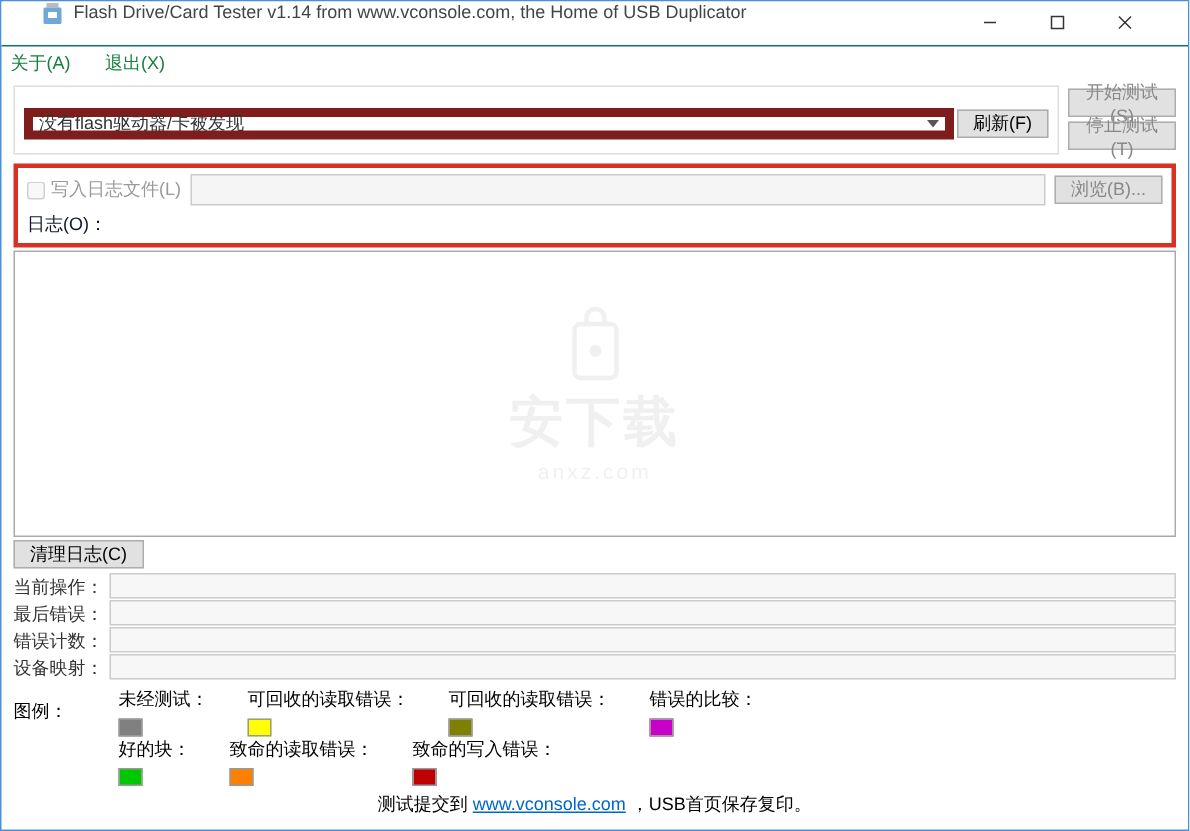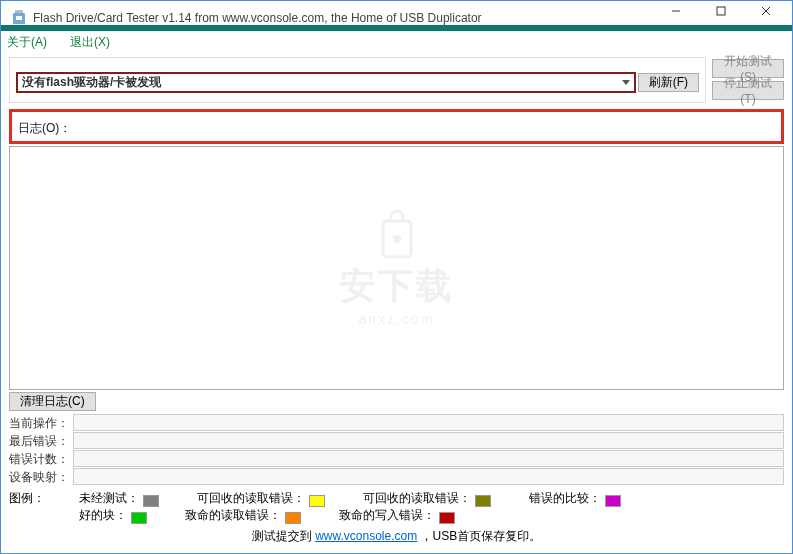--- a/index.html
+++ b/index.html
@@ -1,37 +1,37 @@
 <!DOCTYPE html>
 <html><head>
 <meta charset="utf-8">
 <style>
 * { box-sizing: border-box; margin: 0; padding: 0; }
 body { font-family: "Microsoft YaHei", "SimSun", Arial, sans-serif; font-size: 12px; background: #fff; }
 
 .window { width: 793px; height: 554px; border: 1px solid #4a90d9; background: #fff; display: flex; flex-direction: column; }
 
-.titlebar { height: 30px; background: #fff; border-bottom: 6px solid #0f766e; display: flex; align-items: flex-end; padding: 0 4px; }
+.titlebar { height: 30px; background: #fff; border-bottom: 1px solid #0f766e; display: flex; align-items: flex-start; padding: 0 20px; }
 .titlebar .app-icon { width: 16px; height: 16px; margin: 0 6px; }
 .titlebar .title { flex: 1; color: #444; font-size: 12px; }
 .titlebar .win-controls { display: flex; }
 .titlebar .win-btn { width: 45px; height: 28px; display: flex; align-items: center; justify-content: center; cursor: pointer; }
 
 .menubar { height: 22px; padding: 0 6px; display: flex; align-items: center; gap: 23px; font-size: 12px; color: #15803d; }
 .menubar span { cursor: pointer; }
 
 .content { flex: 1; padding: 4px 8px 6px 8px; display: flex; flex-direction: column; }
 
 .row1 { display: flex; gap: 6px; align-items: flex-start; }
 
 .group { border: 1px solid #ddd; padding: 4px 6px 6px 6px; position: relative; }
 .group-title { position: absolute; top: -8px; left: 6px; background: #fff; padding: 0 3px; font-size: 12px; color: #333; }
 
 .drive-group { flex: 1; height: 46px; display: flex; align-items: center; gap: 2px; padding-top: 10px; }
-.drive-select { flex: 1; height: 21px; border: 2px solid #7f1d1d; background: #fff; font-size: 12px; padding: 0 4px; color: #333; display: flex; align-items: center; justify-content: space-between; font-weight: bold; }
+.drive-select { flex: 1; height: 21px; border: 6px solid #7f1d1d; background: #fff; font-size: 12px; padding: 0 4px; color: #333; display: flex; align-items: center; justify-content: space-between; }
 .drive-select .arrow { border-left: 4px solid transparent; border-right: 4px solid transparent; border-top: 5px solid #555; }
 .btn { height: 19px; padding: 0 10px; border: 1px solid #adadad; background: #e1e1e1; font-size: 12px; cursor: pointer; display: inline-flex; align-items: center; justify-content: center; }
 .btn:disabled, .btn.disabled { color: #888; cursor: default; }
 
 .test-type-group { width: 110px; height: 46px; padding-top: 10px; }
 .checkbox-row { display: flex; align-items: center; gap: 4px; color: #999; font-size: 12px; }
 .checkbox-row input { width: 12px; height: 12px; }
 
 .action-col { display: flex; flex-direction: column; gap: 3px; padding-top: 2px; }
 .action-col .btn { width: 72px; }
@@ -50,21 +50,21 @@
 .clear-row { display: flex; margin-top: 2px; }
 
 .status-table { margin-top: 3px; font-family: Liberation Mono, monospace; }
 .status-table .srow { display: flex; align-items: center; }
 .status-table .slabel { width: 64px; font-size: 12px; color: #333; }
 .status-table .sval { flex: 1; height: 17px; border: 1px solid #ccc; background: #f7f7f7; font-size: 11px; margin-bottom: 1px; }
 
 .legend { margin-top: 4px; font-size: 12px; }
 .legend-row { display: flex; align-items: center; gap: 6px; flex-wrap: nowrap; }
 .legend-label { width: 64px; }
-.legend-item { display: flex; align-items: flex-end; gap: 4px; margin-right: 32px; }
+.legend-item { display: flex; align-items: flex-start; gap: 4px; margin-right: 20px; flex-direction: column; }
 .swatch { width: 16px; height: 12px; border: 1px solid #999; }
 
 .footer { text-align: center; font-size: 12px; padding: 4px 0 2px 0; }
 .footer a { color: #0066cc; text-decoration: underline; }
 </style>
 </head>
 <body>
 
 <div class="window">
 
@@ -114,20 +114,28 @@
       </div>
 
 
       <div class="action-col">
         <button class="btn disabled">开始测试(S)</button>
         <button class="btn disabled">停止测试(T)</button>
       </div>
     </div>
 
     <div class="log-section">
+      <div class="log-row1">
+        <label class="checkbox-row" style="color:#999">
+          <input type="checkbox" disabled="" style="">
+          <span>写入日志文件(L)</span>
+        </label>
+        <div class="log-path"></div>
+        <button class="btn disabled">浏览(B)...</button>
+      </div>
       <div class="log-label-row">日志(O)：</div>
     </div>
 
     <div class="log-area">
       <div class="watermark">
         <svg width="56" height="56" viewBox="0 0 56 56">
             <path d="M18 12 h20 a4 4 0 0 1 4 4 v28 a4 4 0 0 1 -4 4 h-20 a4 4 0 0 1 -4 -4 v-28 a4 4 0 0 1 4 -4 z M22 12 v-4 a6 6 0 0 1 12 0 v4" fill="none" stroke="#888" stroke-width="3"></path>
             <circle cx="28" cy="30" r="4" fill="#888"></circle>
           </svg>
         <div class="wm-top">安下载</div>

